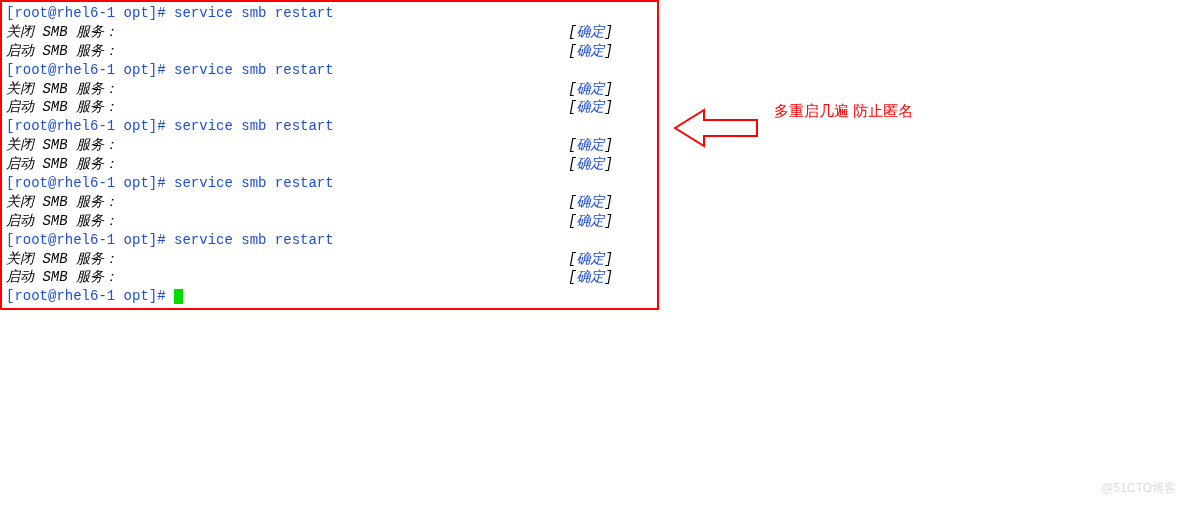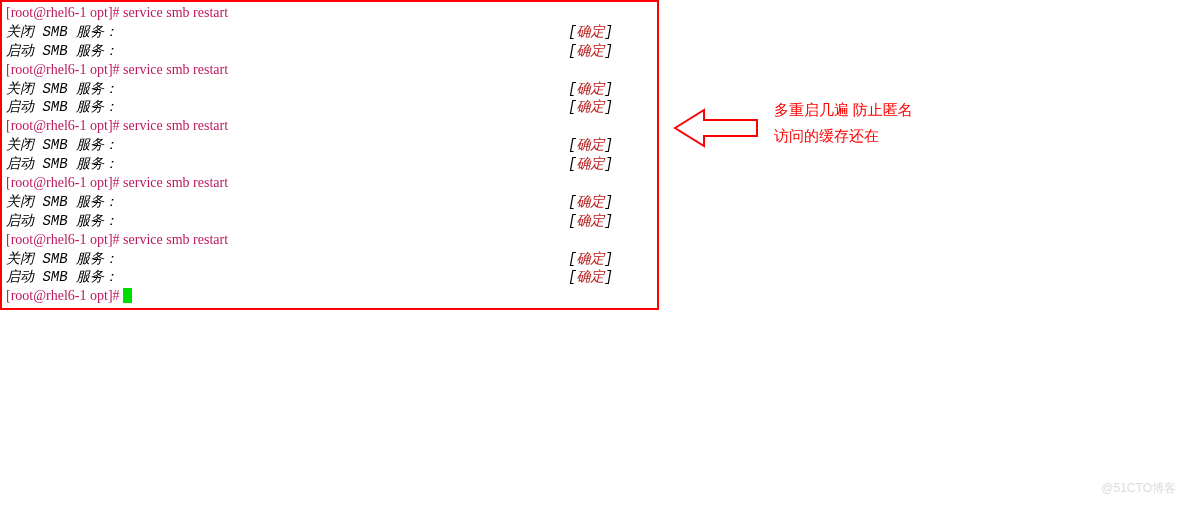--- a/index.html
+++ b/index.html
@@ -19,26 +19,26 @@
       position: absolute;
       left: 0;
       top: 0;
       width: 659px;
       border: 2px solid #ff0000;
       padding: 2px 4px;
       background: #ffffff;
     }
     .term-line {
       white-space: pre;
-      font-family: Liberation Serif, serif;
+      font-family: Liberation Mono, monospace;
       line-height: 1.35;
-      color: #be185d;
+      color: #1d4ed8;
     }
     .green {
-      color: #b91c1c;
+      color: #1d4ed8;
     }
     .status-line {
       display: flex;
       justify-content: space-between;
       line-height: 1.35;
       font-style: italic;
     }
     .status-left {
       white-space: pre;
     }
@@ -59,21 +59,21 @@
       top: 100px;
       display: flex;
       align-items: flex-start;
     }
     .arrow-svg {
       width: 88px;
       height: 56px;
     }
     .annotation-text {
       color: #ff0000;
-      font-family: Liberation Serif, serif;
+      font-family: Liberation Sans, sans-serif;
       font-size: 15px;
       margin-left: 14px;
       line-height: 1.7;
       margin-top: -2px;
     }
     .watermark {
       position: absolute;
       right: 8px;
       bottom: 8px;
       color: #dcdcdc;
@@ -140,17 +140,16 @@
 </div>
 
 <div class="annotation-wrapper">
   <svg class="arrow-svg" viewBox="0 0 88 56">
     <g fill="none" stroke="#ff0000" stroke-width="2">
       <path d="M 3 28 L 32 10 L 32 20 L 85 20 L 85 36 L 32 36 L 32 46 Z"></path>
     </g>
   </svg>
   <div class="annotation-text">
     <div>多重启几遍 防止匿名</div>
-    <div>访问的缓存还在</div>
   </div>
 </div>
 
 <div class="watermark">@51CTO博客</div>
 
 </body></html>

